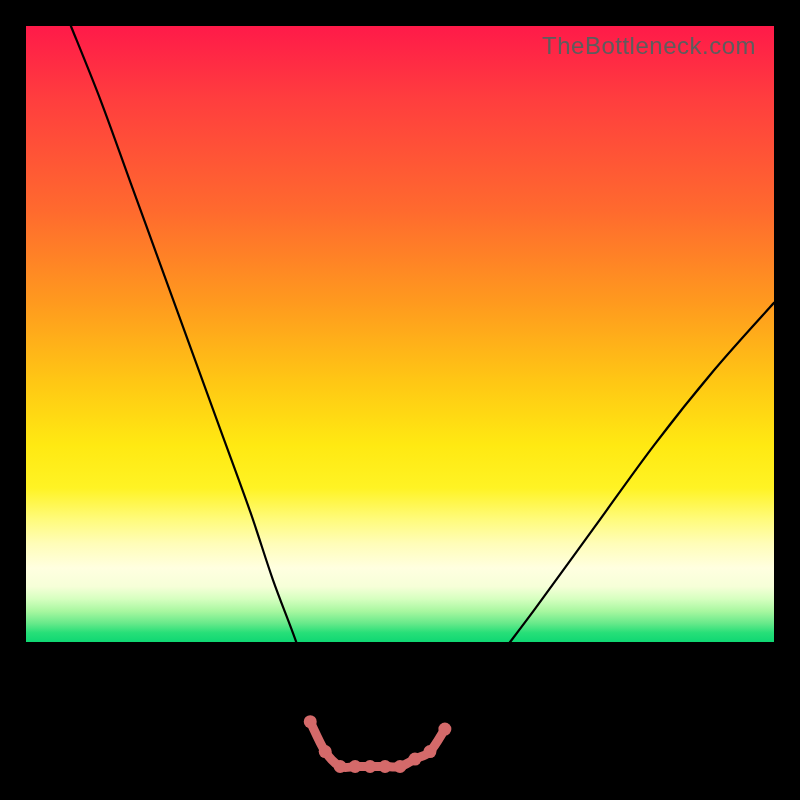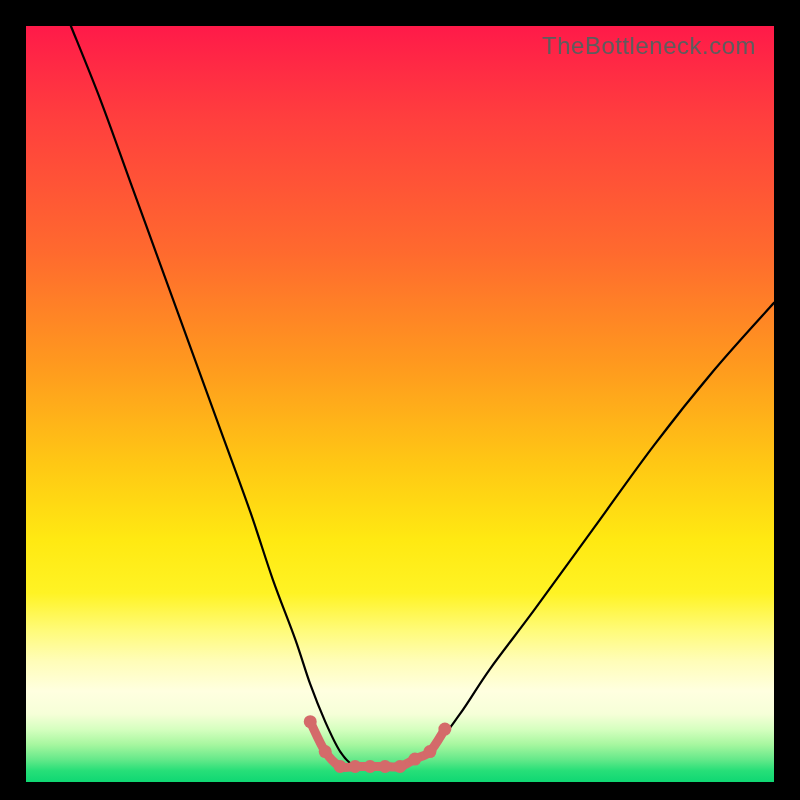--- a/index.html
+++ b/index.html
@@ -17,21 +17,21 @@
     top: 0;
     width: 800px;
     height: 800px;
     background: #000;
   }
   .plot-area {
     position: absolute;
     left: 26px;
     top: 26px;
     width: 748px;
-    height: 756px;
+    height: 616px;
     
     background: linear-gradient(
       to bottom,
       #ff1a49 0%,
       #ff3e3e 12%,
       #ff6a2e 30%,
       #ff9a1e 45%,
       #ffc814 58%,
       #ffe912 68%,
       #fff324 75%,

